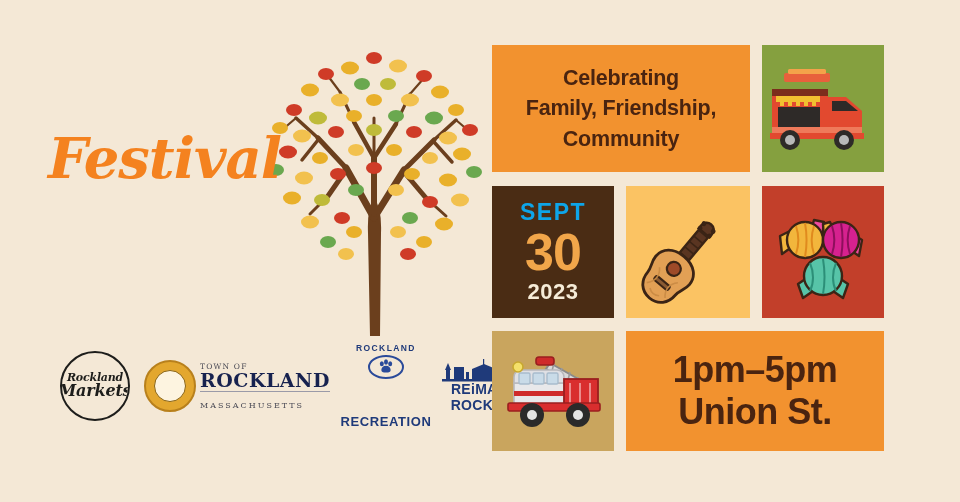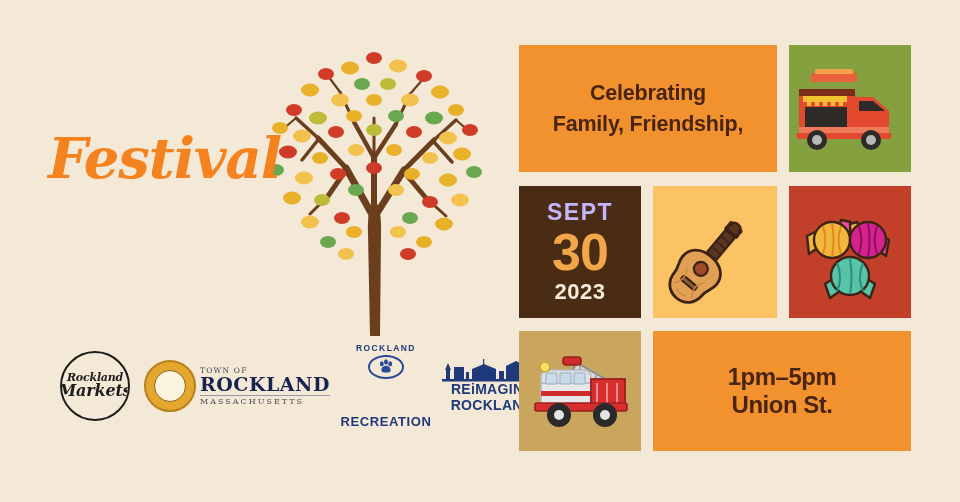--- a/index.html
+++ b/index.html
@@ -53,57 +53,57 @@
     font-weight:700;line-height:1.05;letter-spacing:-.2px;}
 
   .seal{width:48px;height:48px;border-radius:50%;background:#e3a72e;
         border:2px solid #b8801c;display:flex;align-items:center;justify-content:center;}
   .seal-inner{width:30px;height:30px;border-radius:50%;background:#fdf4e0;
         border:1px solid #8a6414;}
 
   .town-text{display:flex;flex-direction:column;justify-content:center;color:#1f2a5a;margin-left:4px;}
   .town-text .tt1{font-family:"DejaVu Serif",serif;font-size:7.5px;letter-spacing:1.2px;color:#4a4a55;}
   .town-text .tt2{font-family:"DejaVu Serif",serif;font-size:19px;font-weight:700;letter-spacing:.5px;line-height:1.05;color:#17224f;}
-  .town-text .tt3{font-family:"DejaVu Serif",serif;font-size:8px;letter-spacing:2px;color:#4a4a55;border-top:1px solid #9a9aa8;padding-top:1px;}
+  .town-text .tt3{font-family:"DejaVu Serif",serif;font-size:8px;letter-spacing:2px;color:#4a4a55;border-top:1px solid #9a9aa8;padding-top:9px;}
 
   .rec{width:84px;height:72px;position:relative;display:flex;flex-direction:column;align-items:center;justify-content:center;}
   .rec .arc{font-size:8.5px;font-weight:700;color:#1f3a7a;letter-spacing:1.4px;}
   .rec .circ{width:32px;height:32px;border-radius:50%;border:2px solid #2a4a9a;
     display:flex;align-items:center;justify-content:center;margin:2px 0;}
   .rec .word{font-size:13px;font-weight:700;color:#1f3a7a;letter-spacing:.6px;margin-top:33px;}
 
   .reimagine{display:flex;flex-direction:column;align-items:center;color:#1f3a7a;}
   .reimagine .sky{height:24px;width:100px;display:block;}
   .reimagine .r1,.reimagine .r2{font-size:14px;font-weight:700;letter-spacing:.3px;line-height:1.12;}
 
   
-  .grid{position:absolute;left:519px;top:45px;width:392px;height:425px;}
+  .grid{position:absolute;left:492px;top:45px;width:392px;height:425px;}
   .tile{position:absolute;overflow:hidden;}
 
   .tile-celebrating{left:0;top:0;width:258px;height:127px;background:#f2922f;
     display:flex;align-items:center;justify-content:center;}
   .celeb-text{
     color:#4a2410;font-weight:700;font-size:21.5px;line-height:1.42;
     text-align:center;font-family:"Liberation Sans", sans-serif;letter-spacing:-.2px;}
 
   .tile-truck{left:270px;top:0;width:122px;height:127px;background:#85a03f;}
 
   .tile-date{left:0;top:141px;width:122px;height:132px;background:#4a2c14;
     display:flex;flex-direction:column;align-items:center;justify-content:center;}
-  .d-month{color:#c4b5fd;font-weight:700;font-size:23px;letter-spacing:1.5px;line-height:1;}
+  .d-month{color:#0ea5e9;font-weight:700;font-size:23px;letter-spacing:1.5px;line-height:1;}
   .d-day{color:#f2a council;color:#f1a64a;font-weight:700;font-size:52px;line-height:1.02;letter-spacing:-1px;margin:2px 0 1px;}
   .d-year{color:#f6ecd8;font-weight:700;font-size:22px;letter-spacing:.5px;line-height:1;}
 
   .tile-guitar{left:134px;top:141px;width:124px;height:132px;background:#fbc363;}
   .tile-candy{left:270px;top:141px;width:122px;height:132px;background:#c23f2a;}
 
   .tile-firetruck{left:0;top:286px;width:122px;height:120px;background:#c9a55e;}
   .tile-time{left:134px;top:286px;width:258px;height:120px;background:#f2922f;
     display:flex;flex-direction:column;align-items:center;justify-content:center;}
-  .time-l1,.time-l2{color:#4a2410;font-weight:700;font-size:24px;line-height:1.18;letter-spacing:-.5px;}
+  .time-l1,.time-l2{color:#4a2410;font-weight:700;font-size:36px;line-height:1.18;letter-spacing:-.5px;}
 
   svg{display:block;}
 </style>
 </head>
 <body>
 
 <div class="poster">
 
   <div class="left">
 
@@ -262,20 +262,21 @@
 
     </div>
   </div>
 
   <div class="grid">
 
     <div class="tile tile-celebrating">
       <div class="celeb-text">
         <div>Celebrating</div>
         <div>Family, Friendship,</div>
+        <div>Community</div>
       </div>
     </div>
 
     <div class="tile tile-truck">
       <svg viewBox="0 0 122 127" width="122" height="127" aria-hidden="true">
         <rect x="22" y="28" width="46" height="9" rx="2" fill="#e8603c"></rect>
         <rect x="26" y="24" width="38" height="5" rx="1.5" fill="#f4a24a"></rect>
         <path d="M10 44h56v44H10z" fill="#e2492f"></path>
         <path d="M66 52h18l16 14v22H66z" fill="#e2492f"></path>
         <path d="M70 56h14l12 10H70z" fill="#2e2a28"></path>

